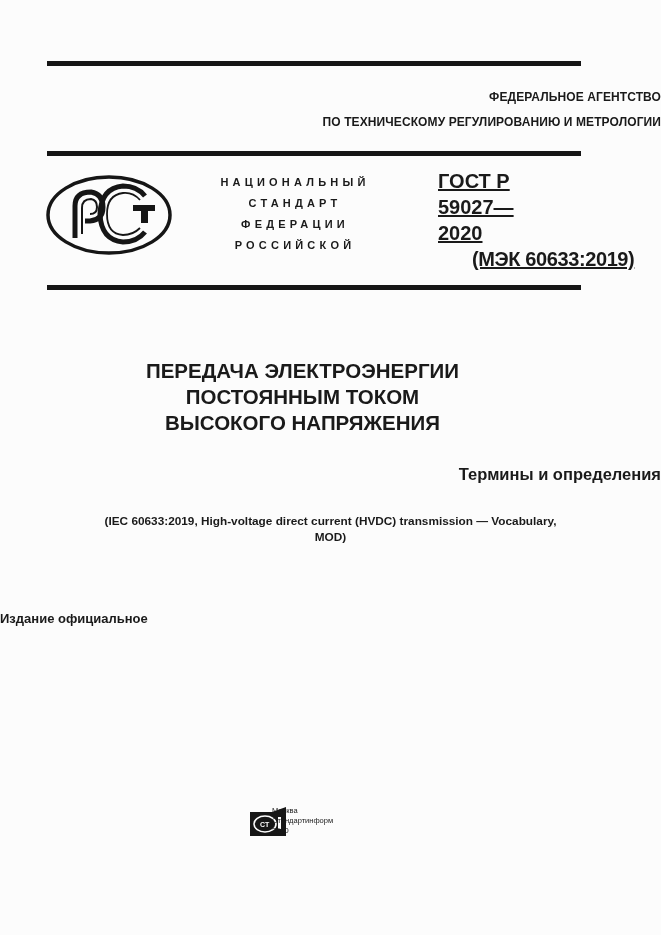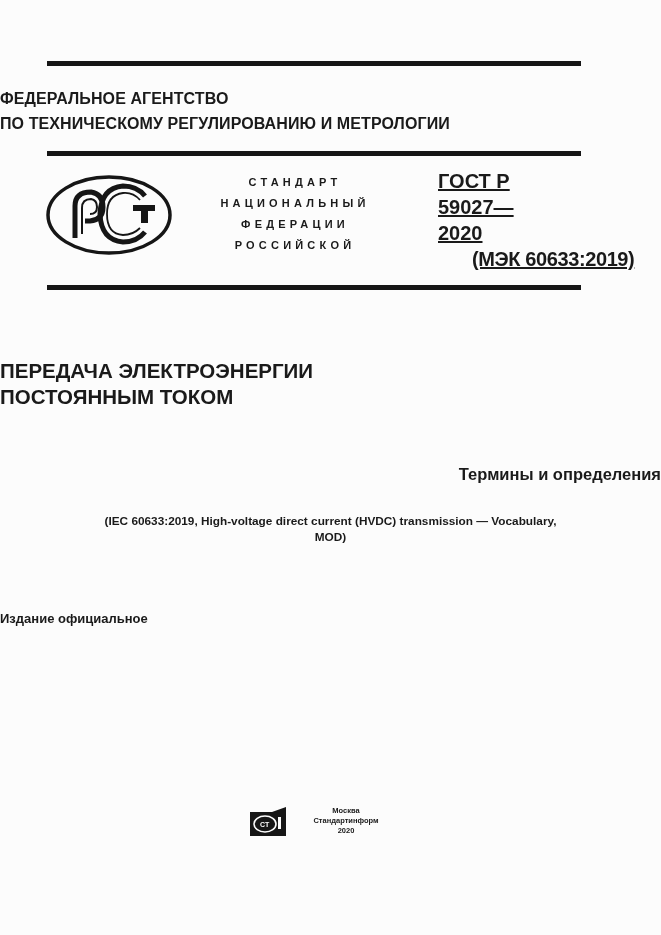--- a/index.html
+++ b/index.html
@@ -17,22 +17,22 @@
       width: 534px;
       height: 5px;
       background: #161616;
     }
     .rule.r1 { top: 61px; }
     .rule.r2 { top: 151px; }
     .rule.r3 { top: 285px; }
 
     .agency {
       position: absolute; left: 0; width: 661px;
-      text-align: left;
-      font-weight: bold; font-size: 16px;
+      text-align: right;
+      font-weight: bold; font-size: 12px;
       letter-spacing: 0.1px;
     }
     .agency.l1 { top: 90px; }
     .agency.l2 { top: 115px; }
 
     .logo {
       position: absolute; left: 45px; top: 172px;
       width: 130px; height: 86px;
     }
 
@@ -49,21 +49,21 @@
       position: absolute; left: 438px; top: 168px;
       font-weight: bold; font-size: 20px;
       line-height: 26px;
       text-decoration: underline;
     }
     .gost div { white-space: nowrap; }
     .gost .mek { letter-spacing: -0.4px; margin-left: 34px; }
 
     .title {
       position: absolute; left: 0; width: 605px; top: 358px;
-      text-align: left;
+      text-align: center;
       font-weight: bold; font-size: 20.5px;
       line-height: 26px;
     }
     .subtitle {
       position: absolute; left: 0; width: 661px; top: 465px;
       text-align: right;
       font-weight: bold; font-size: 16.5px;
     }
     .iec {
       position: absolute; left: 60px; width: 541px; top: 513px;
@@ -74,24 +74,23 @@
     .edition {
       position: absolute; left: 0; width: 661px; top: 611px;
       font-weight: bold; font-size: 13px;
     }
 
     .pub-logo {
       position: absolute; left: 248px; top: 806px;
       width: 40px; height: 32px;
     }
     .imprint {
-      position: absolute; left: 306px; top: 806px;
+      position: absolute; left: 272px; top: 806px;
       width: 80px;
-      text-align: center;
-      font-weight: bold; font-size: 7.5px;
+      font-weight: normal; font-size: 7.5px;
       line-height: 10px;
     }
   </style>
 </head>
 <body>
 
 <div class="rule r1"></div>
 
 <div class="agency l1">ФЕДЕРАЛЬНОЕ АГЕНТСТВО</div>
 <div class="agency l2">ПО ТЕХНИЧЕСКОМУ РЕГУЛИРОВАНИЮ И МЕТРОЛОГИИ</div>
@@ -107,38 +106,39 @@
 
     <path d="M100 24 Q92 14 78 14 Q56 16 55 42 Q56 68 78 70 Q92 70 100 60" fill="none" stroke="#161616" stroke-width="5"></path>
     <path d="M95 28 Q88 20 78 21 Q62 23 62 42 Q62 62 78 63 Q88 63 95 56" fill="none" stroke="#161616" stroke-width="1.8"></path>
 
     <rect x="88" y="33" width="22" height="6" fill="#161616"></rect>
     <rect x="96" y="33" width="7" height="18" fill="#161616"></rect>
   </svg>
 </div>
 
 <div class="nat">
+  <div>НАЦИОНАЛЬНЫЙ</div>
   <div>СТАНДАРТ</div>
-  <div>НАЦИОНАЛЬНЫЙ</div>
   <div>ФЕДЕРАЦИИ</div>
   <div>РОССИЙСКОЙ</div>
 </div>
 
 <div class="gost">
   <div>ГОСТ Р</div>
   <div>59027—</div>
   <div>2020</div>
   <div class="mek">(МЭК 60633:2019)</div>
 </div>
 
 <div class="rule r3"></div>
 
 <div class="title">
   <div>ПЕРЕДАЧА ЭЛЕКТРОЭНЕРГИИ</div>
   <div>ПОСТОЯННЫМ ТОКОМ</div>
+  <div>ВЫСОКОГО НАПРЯЖЕНИЯ</div>
 </div>
 
 <div class="subtitle">Термины и определения</div>
 
 <div class="iec">
   <div>(IEC 60633:2019, High-voltage direct current (HVDC) transmission — Vocabulary,</div>
   <div>MOD)</div>
 </div>
 
 <div class="edition">Издание официальное</div>

